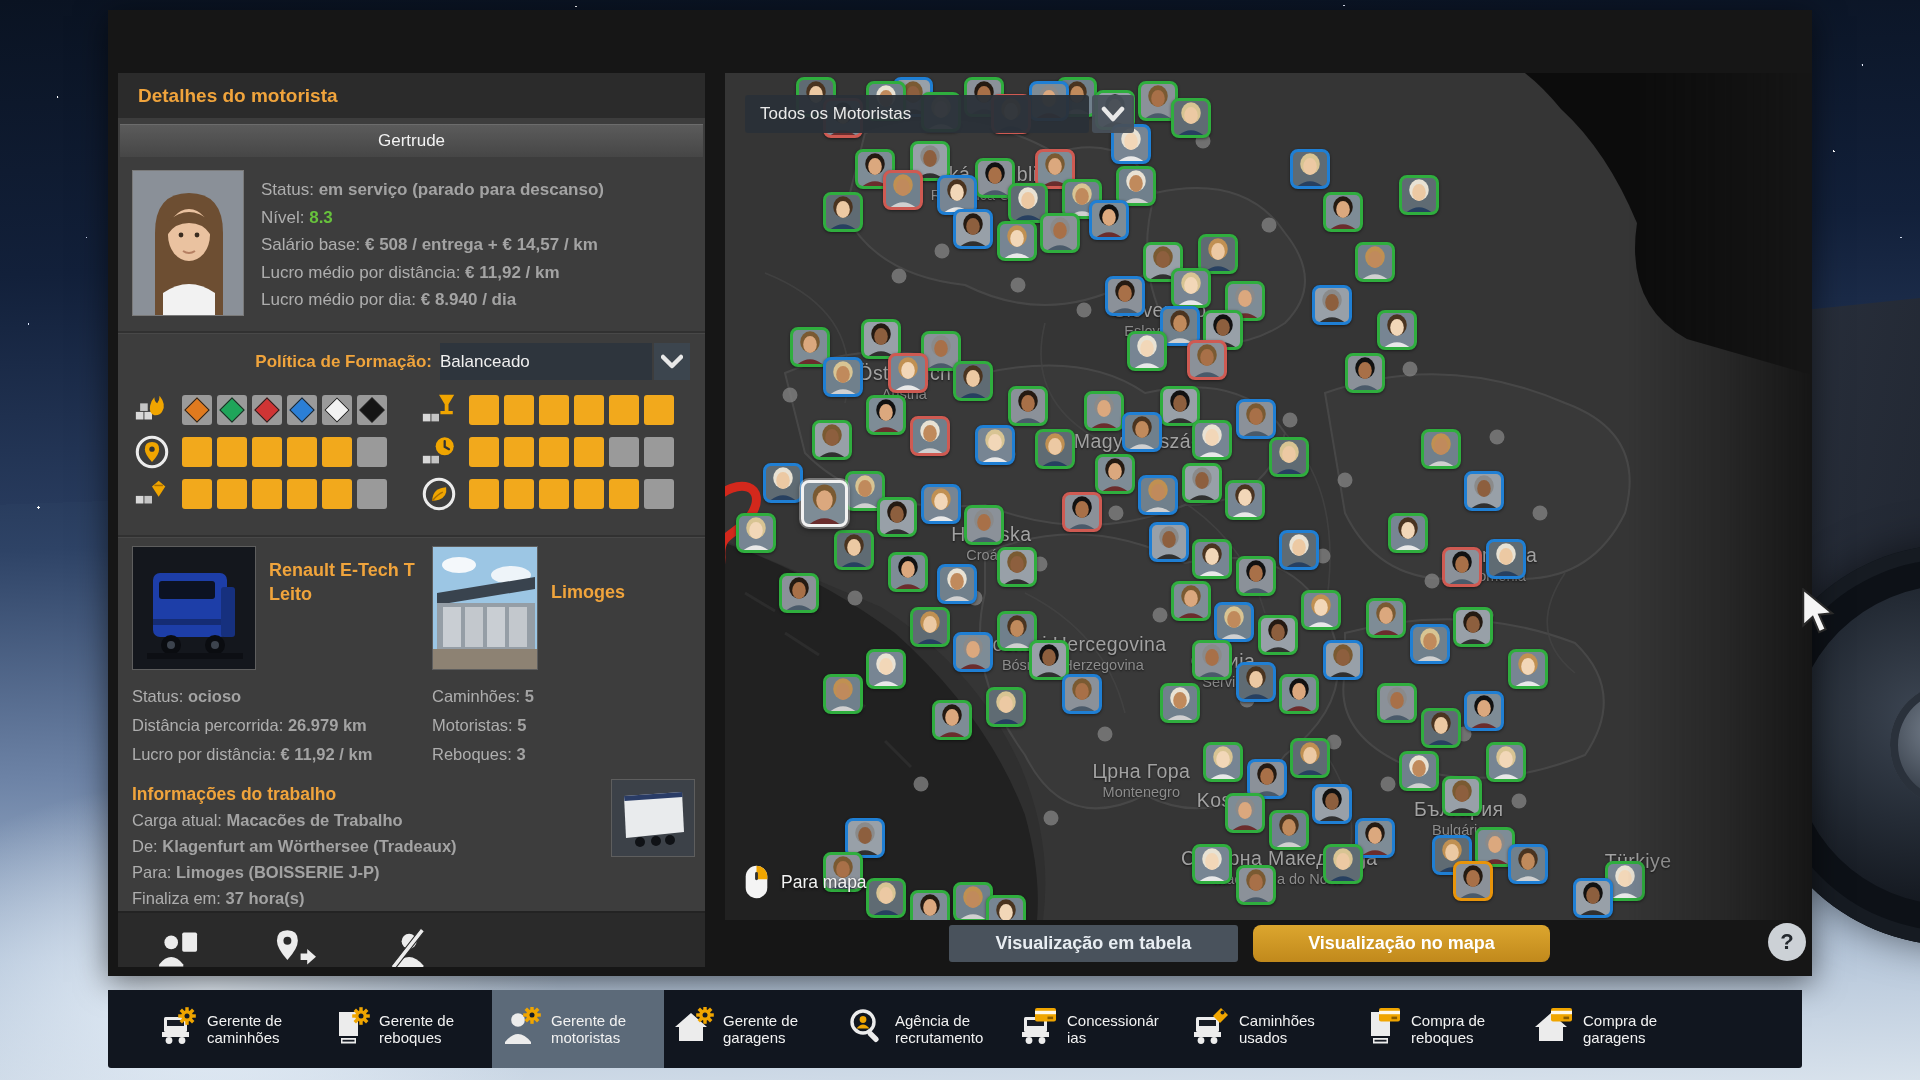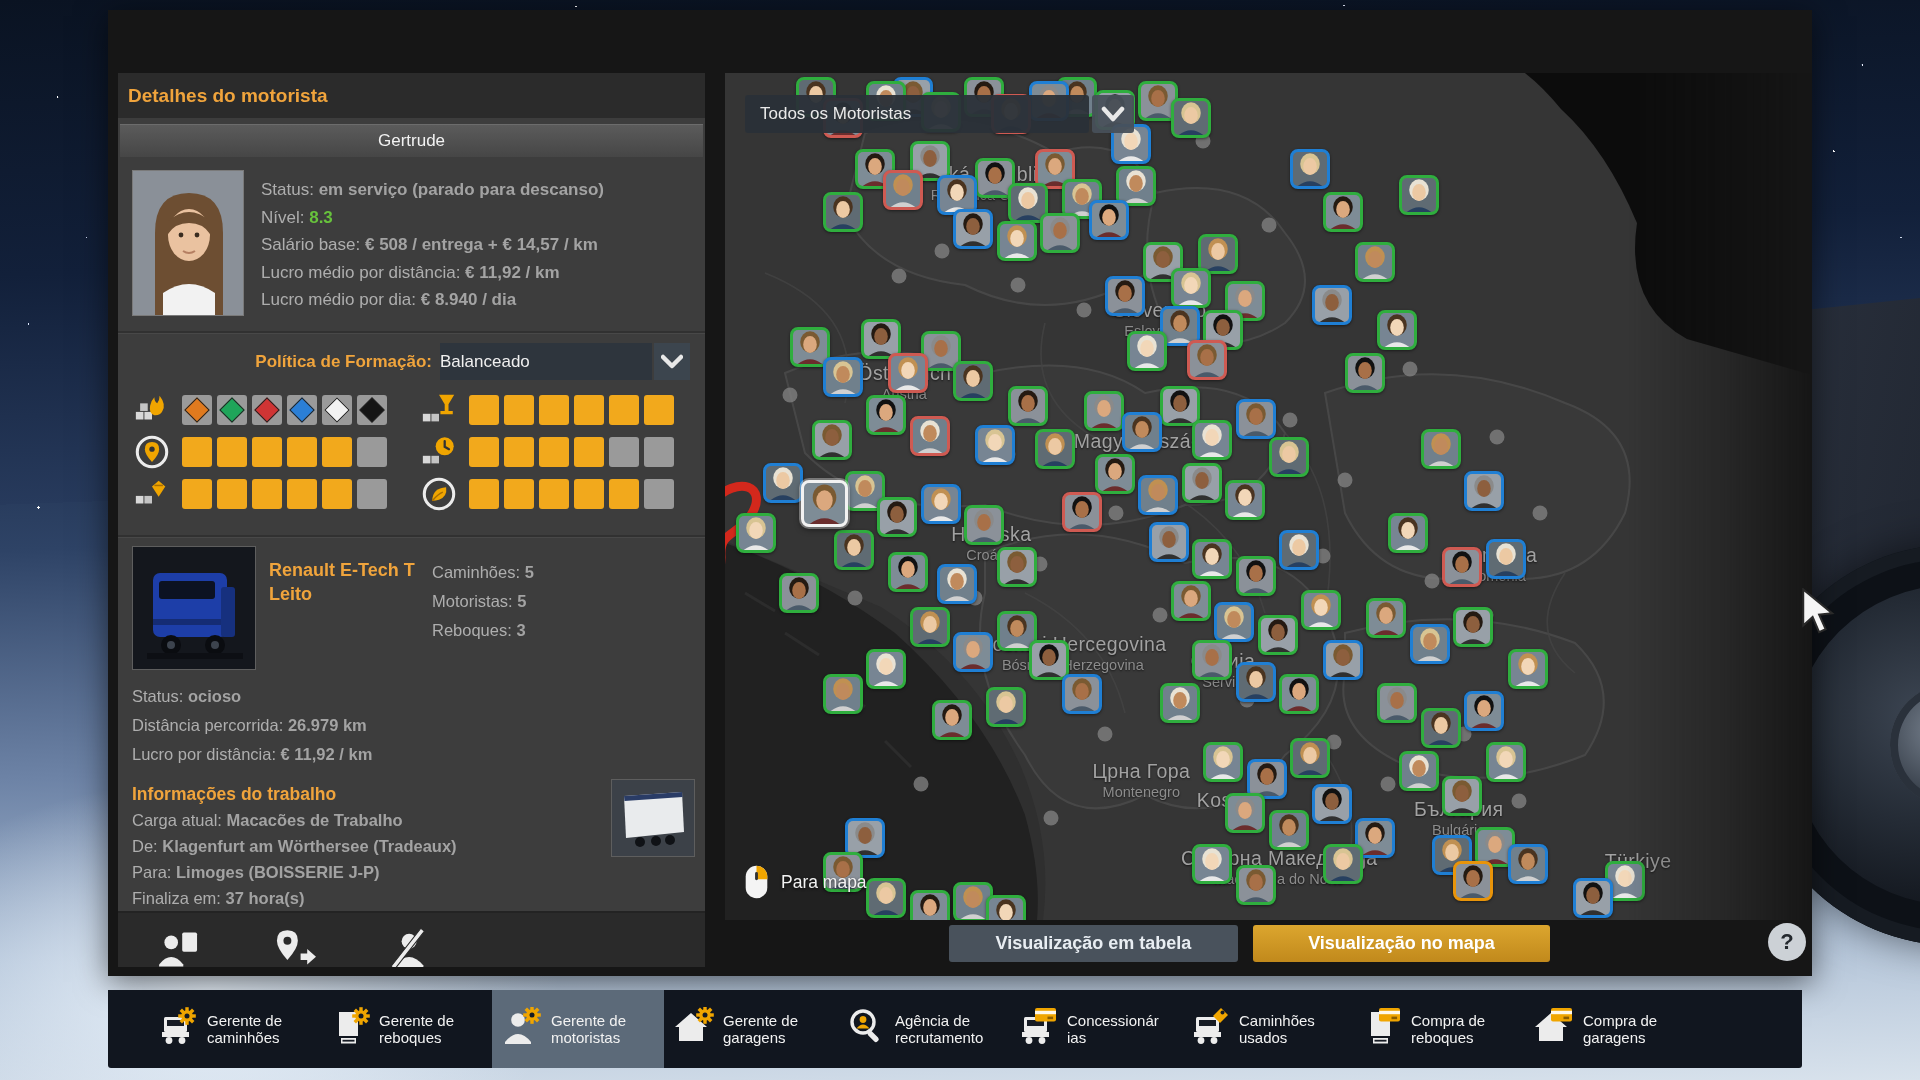--- a/index.html
+++ b/index.html
@@ -38,21 +38,21 @@
   .home{margin-left:28px;cursor:pointer;display:flex;}
   .crumb-arrow{margin-left:26px;width:0;height:0;border-left:9px solid #8d949c;border-top:7px solid transparent;border-bottom:7px solid transparent;}
   .crumb{margin-left:11px;color:#f0a43c;font-weight:bold;font-size:15.5px;letter-spacing:.6px;}
   .top-right{margin-left:auto;display:flex;align-items:center;}
   .flag{width:35px;height:23px;border:1px solid #0a0a0a;display:flex;flex-direction:column;}
   .flag i{flex:1;}
   .money{margin-left:92px;color:#eceef0;font-size:17px;font-weight:600;}
   .clock{margin-left:112px;color:#eceef0;font-size:17px;font-weight:600;}
   
   .driver-panel{position:absolute;left:10px;top:63px;width:587px;height:894px;background:#3d3d3d;display:flex;flex-direction:column;overflow:hidden;}
-  .panel-title{height:45px;background:#2b2b2b;display:flex;align-items:center;padding-left:10px;color:#f0a43c;font-size:19px;font-weight:bold;flex:0 0 auto;}
+  .panel-title{height:45px;background:#2b2b2b;display:flex;align-items:center;padding-left:20px;color:#f0a43c;font-size:19px;font-weight:bold;flex:0 0 auto;}
   .name-bar{margin:6px 2px 0;height:33px;background:linear-gradient(180deg,#5b5b5b,#464646);border-top:1px solid #6c6c6c;
     display:flex;align-items:center;justify-content:center;color:#f2f2f2;font-size:17px;flex:0 0 auto;}
   .driver-info{display:flex;padding:13px 14px 6px;gap:17px;flex:0 0 auto;}
   .photo{width:112px;height:146px;border:1px solid #7a7a7a;flex:0 0 auto;overflow:hidden;background:#8a9098;}
   .inforows{padding-top:6px;}
   .info-row{font-size:17px;line-height:27.5px;color:#aeaeae;}
   .info-row b{color:#a3a3a3;font-weight:600;}
   .sep{height:3px;background:#313131;border-bottom:1px solid #484848;margin-top:9px;flex:0 0 auto;}
   .policy-row{display:flex;align-items:center;margin-top:9px;padding-right:15px;flex:0 0 auto;}
   .policy-label{width:314px;text-align:right;color:#f0a43c;font-size:17px;font-weight:600;}
@@ -93,21 +93,21 @@
   .map-dd{position:absolute;left:20px;top:22px;z-index:500;display:flex;}
   .map-dd .box{width:344px;height:38px;background:rgba(42,48,56,.95);border-radius:3px;display:flex;align-items:center;padding-left:15px;
     color:#e9e9e9;font-size:17px;cursor:pointer;}
   .map-dd .btn{margin-left:3px;width:42px;height:38px;background:rgba(72,80,90,.95);border-radius:3px;display:flex;align-items:center;justify-content:center;cursor:pointer;}
   .mover{position:absolute;left:18px;bottom:20px;z-index:500;display:flex;align-items:center;gap:11px;}
   .mover .txt{color:#f2f2f2;font-size:17.5px;text-shadow:0 1px 3px rgba(0,0,0,.8);}
   .route{position:absolute;left:0;top:0;z-index:3;}
   
   .btn-table{position:absolute;left:841px;top:915px;width:289px;height:37px;background:#49525c;border-radius:3px;
     display:flex;align-items:center;justify-content:center;color:#e8edf2;font-size:18px;font-weight:bold;cursor:pointer;}
-  .btn-map{position:absolute;left:1145px;top:915px;width:297px;height:37px;background:linear-gradient(180deg,#dca62e,#c1891c);border-radius:3px;
+  .btn-map{position:absolute;left:1145px;top:915px;width:297px;height:37px;background:linear-gradient(180deg,#dca62e,#c1891c);border-radius:8px;
     display:flex;align-items:center;justify-content:center;color:#fff;font-size:18px;font-weight:bold;cursor:pointer;}
   .btn-help{position:absolute;left:1660px;top:913px;width:38px;height:38px;border-radius:50%;background:#ccd1d6;
     display:flex;align-items:center;justify-content:center;color:#23282e;font-size:22px;font-weight:bold;cursor:pointer;}
   
   .toolbar{position:absolute;left:108px;top:990px;width:1694px;height:78px;background:#11161f;display:flex;align-items:stretch;padding-left:40px;border-radius:0 0 3px 3px;}
   .tb-item{width:172px;display:flex;align-items:center;gap:9px;padding-left:10px;cursor:pointer;}
   .tb-item.sel{background:#5c6a79;}
   .tb-item .tlbl{width:92px;color:#f2f2f2;font-size:15px;line-height:17.5px;overflow-wrap:anywhere;}
   .cursor{position:absolute;left:1800px;top:588px;z-index:999;pointer-events:none;}
 </style>
@@ -303,20 +303,37 @@
             </div>
             <div class="vg-name">Renault E-Tech T Leito</div>
           </div>
           <div class="vg-rows">
               <div class="info-row">Status:<b> ocioso</b></div>
               <div class="info-row">Distância percorrida:<b> 26.979 km</b></div>
               <div class="info-row">Lucro por distância:<b> € 11,92 / km</b></div>
             </div>
         </div>
         <div>
+          <div class="vg-top">
+            <div class="thumb" style="width:106px;height:124px">
+              <svg viewBox="0 0 106 124" width="106" height="124">
+                <rect width="106" height="124" fill="#9cc6e4"></rect>
+                <ellipse cx="26" cy="18" rx="17" ry="8" fill="#f4f8fb"></ellipse>
+                  <ellipse cx="78" cy="28" rx="20" ry="9" fill="#eef4f9"></ellipse>
+                <path d="M4 46 L102 30 V42 L4 58 Z" fill="#39434e"></path>
+                <rect x="4" y="56" width="98" height="48" fill="#959ea6"></rect>
+                <rect x="10" y="60" width="18" height="40" fill="#c9ced3"></rect>
+                  <rect x="32" y="60" width="18" height="40" fill="#c3c8cd"></rect>
+                <rect x="54" y="60" width="18" height="40" fill="#c9ced3"></rect>
+                  <rect x="76" y="60" width="18" height="40" fill="#c3c8cd"></rect>
+                <rect x="0" y="102" width="106" height="22" fill="#8d8273"></rect>
+              </svg>
+            </div>
+            <div class="vg-name" style="padding-top:34px">Limoges</div>
+          </div>
           <div class="vg-rows">
               <div class="info-row">Caminhões:<b> 5</b></div>
               <div class="info-row">Motoristas:<b> 5</b></div>
               <div class="info-row">Reboques:<b> 3</b></div>
             </div>
         </div>
       </div>
 
       <div class="job">
         <div class="job-title">Informações do trabalho</div>

